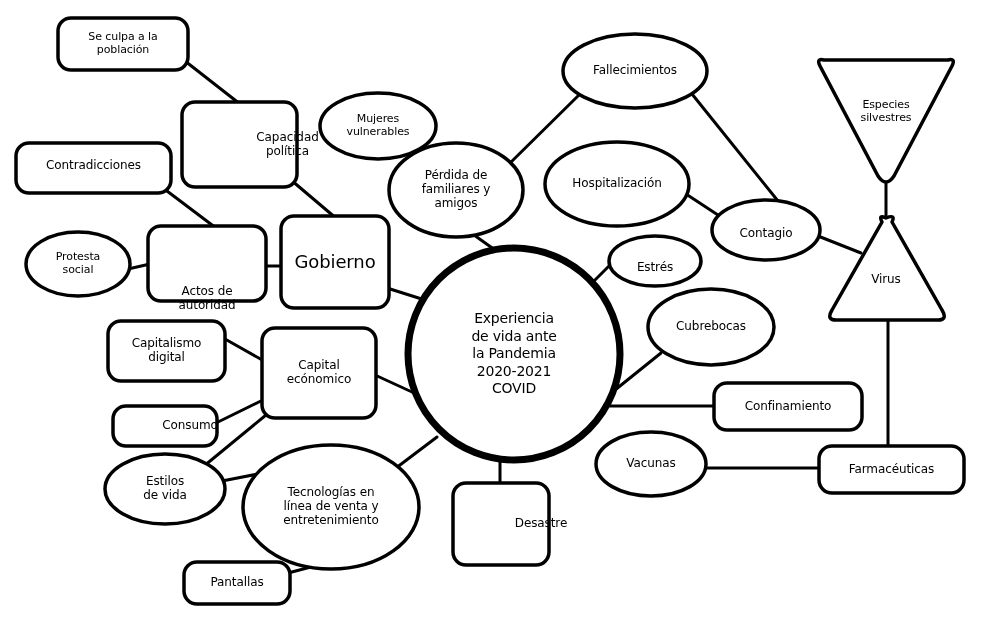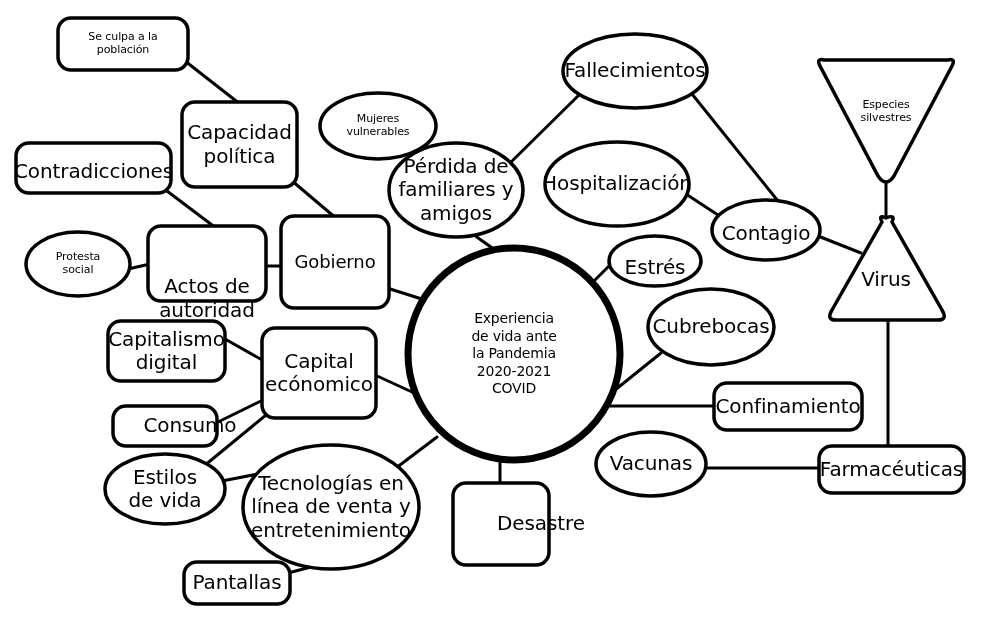--- a/index.html
+++ b/index.html
@@ -43,21 +43,21 @@
     align-items: center;
     justify-content: center;
     text-align: center;
     color: #000000;
     line-height: 1.16;
     white-space: pre-line;
     pointer-events: none;
     letter-spacing: -0.1px;
   }
   .lbl-sm   { font-size: 11px; }
-  .lbl-md   { font-size: 20px; }
+  .lbl-md   { font-size: 12px; }
   .lbl-lg   { font-size: 18px; }
   .lbl-center {
     font-size: 14px;
     font-weight: normal;
     line-height: 1.26;
     letter-spacing: -0.2px;
   }
 </style>
 </head>
 <body>
@@ -124,23 +124,23 @@
 
       <path class="shape-outline shape-tri" d="M 824,60 Q 816,58 820,66 L 878,176 Q 886,188 894,176 L 952,66 Q 956,58 948,60 Z"></path>
       <path class="shape-outline shape-tri" d="M 886,218 Q 878,214 882,222 L 832,310 Q 826,320 836,320 L 938,320 Q 948,320 942,310 L 892,222 Q 896,214 886,218 Z"></path>
 
       <circle class="shape-outline shape-center" cx="514" cy="354" r="106"></circle>
     </g>
   </svg>
 
   <div class="node-label lbl-sm" style="left:58px;  top:18px;  width:130px; height:52px;">Se culpa a la
 población</div>
-  <div class="node-label lbl-md" style="left:182px; top:102px; width:115px; height:85px;">Capacidad
+  <div class="node-label lbl-md" style="left:182px; top:102px; width:115px; height:85px;padding-left:48px;">Capacidad
 política</div>
-  <div class="node-label lbl-md" style="left:16px;  top:150px; width:155px; height:44px;">Contradicciones</div>
+  <div class="node-label lbl-md" style="left:16px;  top:144px; width:155px; height:44px;">Contradicciones</div>
   <div class="node-label lbl-sm" style="left:320px; top:93px;  width:116px; height:66px;">Mujeres
 vulnerables</div>
   <div class="node-label lbl-md" style="left:148px; top:226px; width:118px; height:75px;margin-top:35px;">Actos de
 autoridad</div>
   <div class="node-label lbl-sm" style="left:26px;  top:232px; width:104px; height:64px;">Protesta
 social</div>
   <div class="node-label lbl-lg" style="left:281px; top:216px; width:108px; height:92px;">Gobierno</div>
   <div class="node-label lbl-md" style="left:389px; top:143px; width:134px; height:94px;">Pérdida de
 familiares y
 amigos</div>

